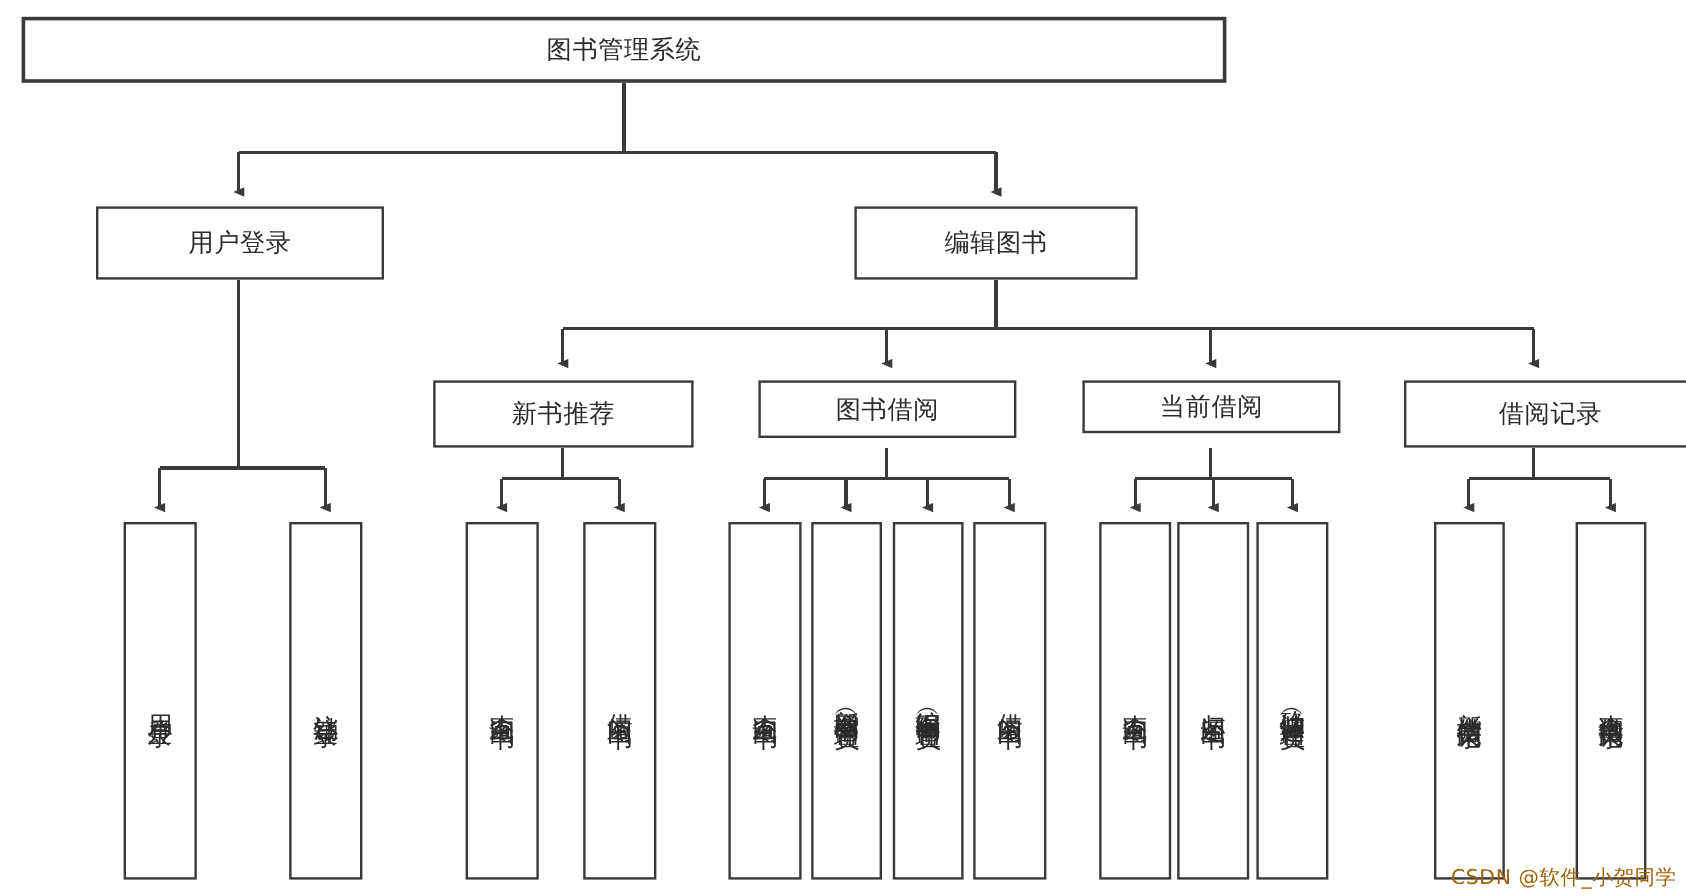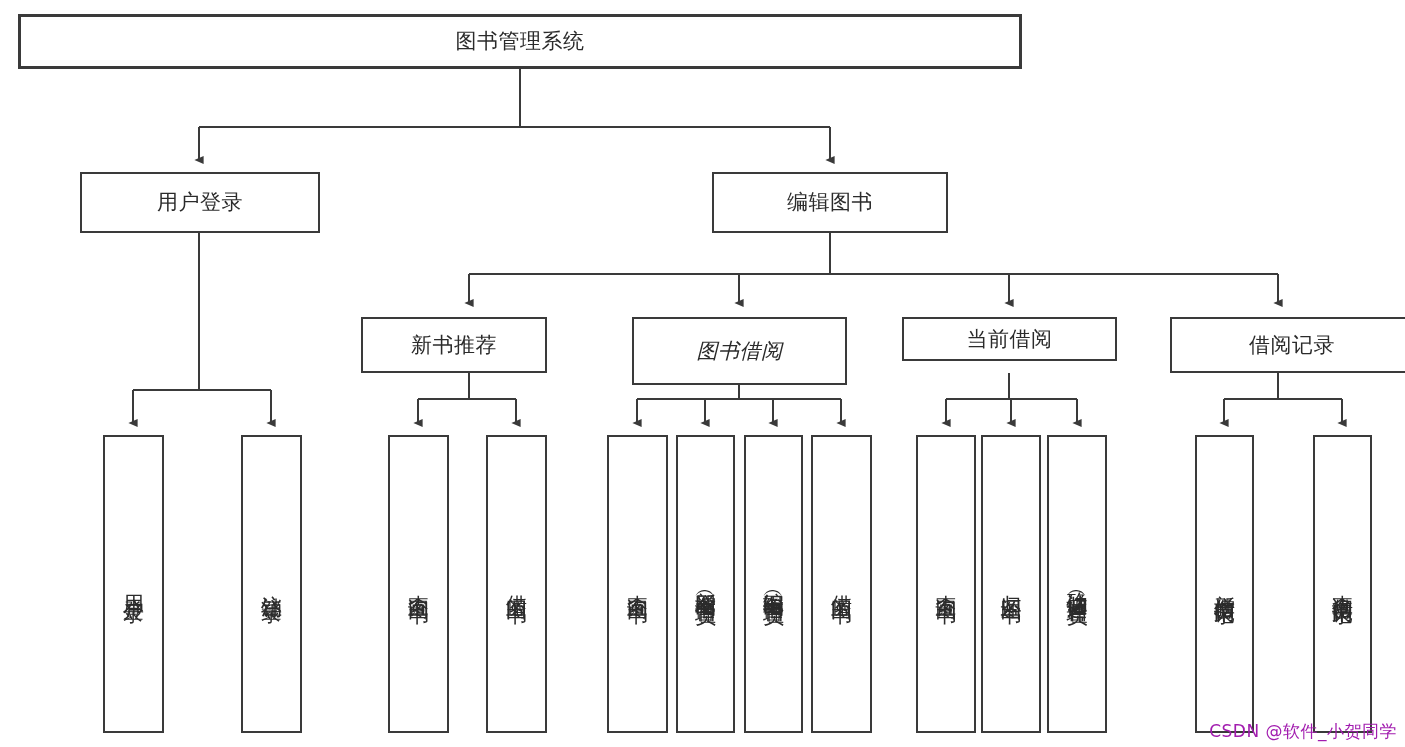--- a/index.html
+++ b/index.html
@@ -60,21 +60,21 @@
     display: block;
   }
   .node.leaf.tall .label {
     letter-spacing: 2px;
   }
   .watermark {
     position: absolute;
     right: 8px;
     bottom: 4px;
     font-size: 17px;
-    color: #a21caf;
+    color: #a16207;
     letter-spacing: 0.5px;
     white-space: nowrap;
     font-family: "DejaVu Sans", "Liberation Sans", sans-serif;
   }
 </style>
 </head>
 <body>
 
 <div id="canvas">
 
@@ -133,24 +133,24 @@
     <span class="label">图书管理系统</span>
   </div>
 
   <div class="node" style="left:80px; top:172px; width:240px; height:61px;">
     <span class="label">用户登录</span>
   </div>
   <div class="node" style="left:712px; top:172px; width:236px; height:61px;">
     <span class="label">编辑图书</span>
   </div>
 
-  <div class="node" style="left:361px; top:317px; width:186px; height:56px;">
+  <div class="node" style="left:361px; top:317px; width:217px; height:56px;">
     <span class="label">新书推荐</span>
   </div>
-  <div class="node" style="left:632px; top:317px; width:215px; height:68px;font-style:italic;">
+  <div class="node" style="left:632px; top:317px; width:215px; height:48px;">
     <span class="label">图书借阅</span>
   </div>
   <div class="node" style="left:902px; top:317px; width:215px; height:44px;text-align:center;">
     <span class="label">当前借阅</span>
   </div>
   <div class="node" style="left:1170px; top:317px; width:244px; height:56px;">
     <span class="label">借阅记录</span>
   </div>
 
   <div class="node leaf" style="left:103px; top:435px; width:61px; height:298px;">

